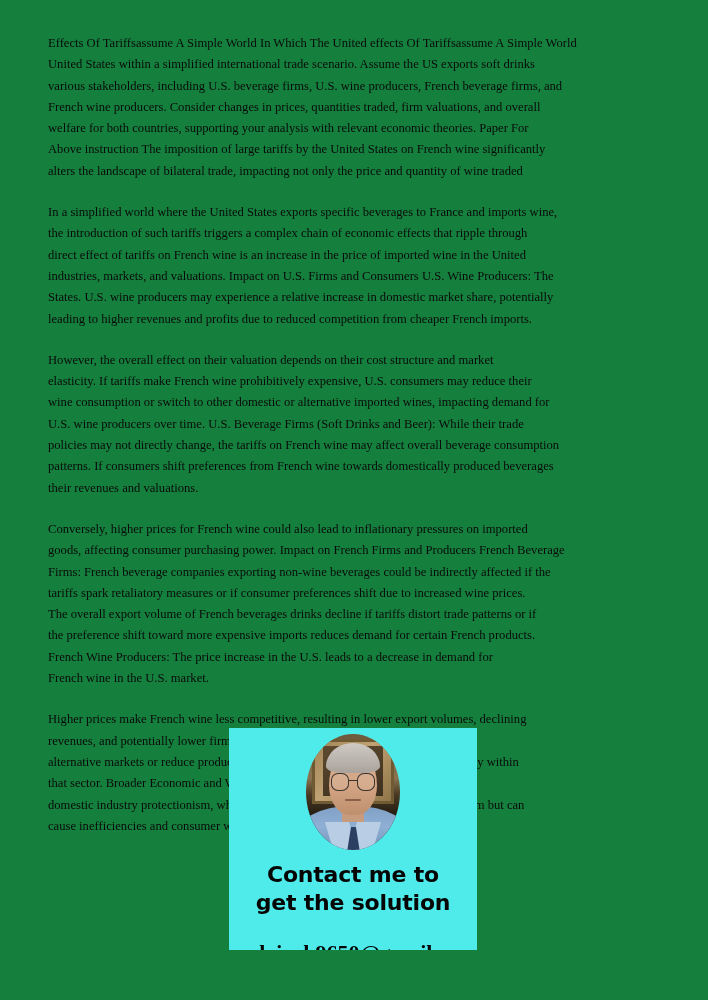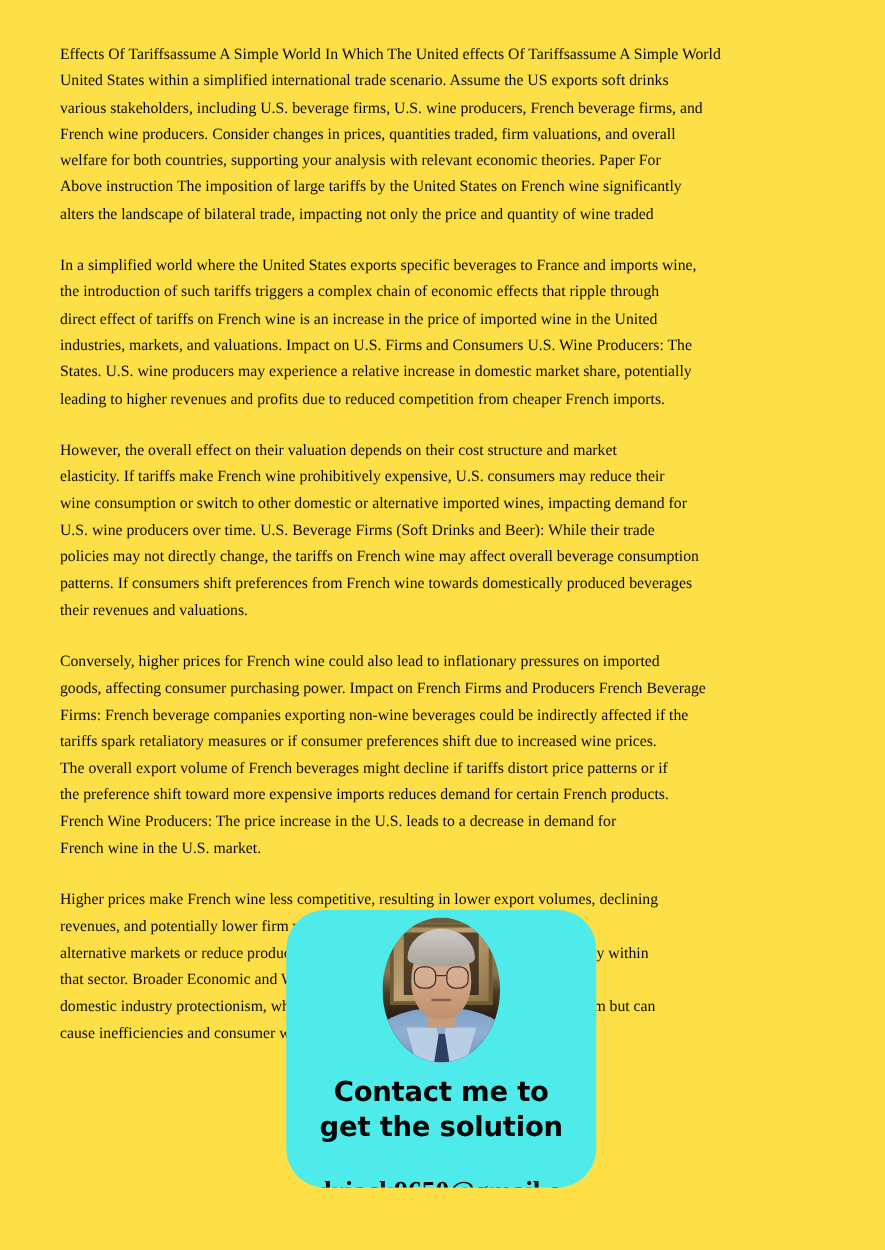--- a/index.html
+++ b/index.html
@@ -14,21 +14,21 @@
     overflow: hidden;
     font-family: "Liberation Serif", "DejaVu Serif", serif;
   }
 
   #page {
     position: absolute;
     left: 0;
     top: 0;
     width: 708px;
     height: 1000px;
-    background: #fde047;
+    background: #15803d;
   }
 
   #doc-body {
     position: absolute;
     left: 48px;
     top: 33px;
     width: 612px;
   }
 
   .para {
@@ -52,21 +52,20 @@
     left: 229px;
     top: 728px;
     width: 248px;
     height: 222px;
     background: #4FEAEA;
     z-index: 20;
     display: flex;
     flex-direction: column;
     align-items: center;
     overflow: hidden;
-    border-radius: 31px;
   }
 
   #avatar {
     margin-top: 6px;
     width: 94px;
     height: 116px;
     border-radius: 50% / 50%;
     overflow: hidden;
     position: relative;
     flex: none;
@@ -234,21 +233,21 @@
       <span class="line">policies may not directly change, the tariffs on French wine may affect overall beverage consumption</span>
       <span class="line">patterns. If consumers shift preferences from French wine towards domestically produced beverages</span>
       <span class="line">their revenues and valuations.</span>
     </p>
 
     <p class="para">
       <span class="line">Conversely, higher prices for French wine could also lead to inflationary pressures on imported</span>
       <span class="line">goods, affecting consumer purchasing power. Impact on French Firms and Producers French Beverage</span>
       <span class="line">Firms: French beverage companies exporting non-wine beverages could be indirectly affected if the</span>
       <span class="line">tariffs spark retaliatory measures or if consumer preferences shift due to increased wine prices.</span>
-      <span class="line">The overall export volume of French beverages might decline if tariffs distort price patterns or if</span>
+      <span class="line">The overall export volume of French beverages drinks decline if tariffs distort trade patterns or if</span>
       <span class="line">the preference shift toward more expensive imports reduces demand for certain French products.</span>
       <span class="line">French Wine Producers: The price increase in the U.S. leads to a decrease in demand for</span>
       <span class="line">French wine in the U.S. market.</span>
     </p>
 
     <p class="para">
       <span class="line">Higher prices make French wine less competitive, resulting in lower export volumes, declining</span>
       <span class="line">revenues, and potentially lower firm valuations. French wine producers might seek</span>
       <span class="line">alternative markets or reduce production, affecting employment and economic activity within</span>
       <span class="line">that sector. Broader Economic and Welfare Effects This situation is a classic case of</span>

